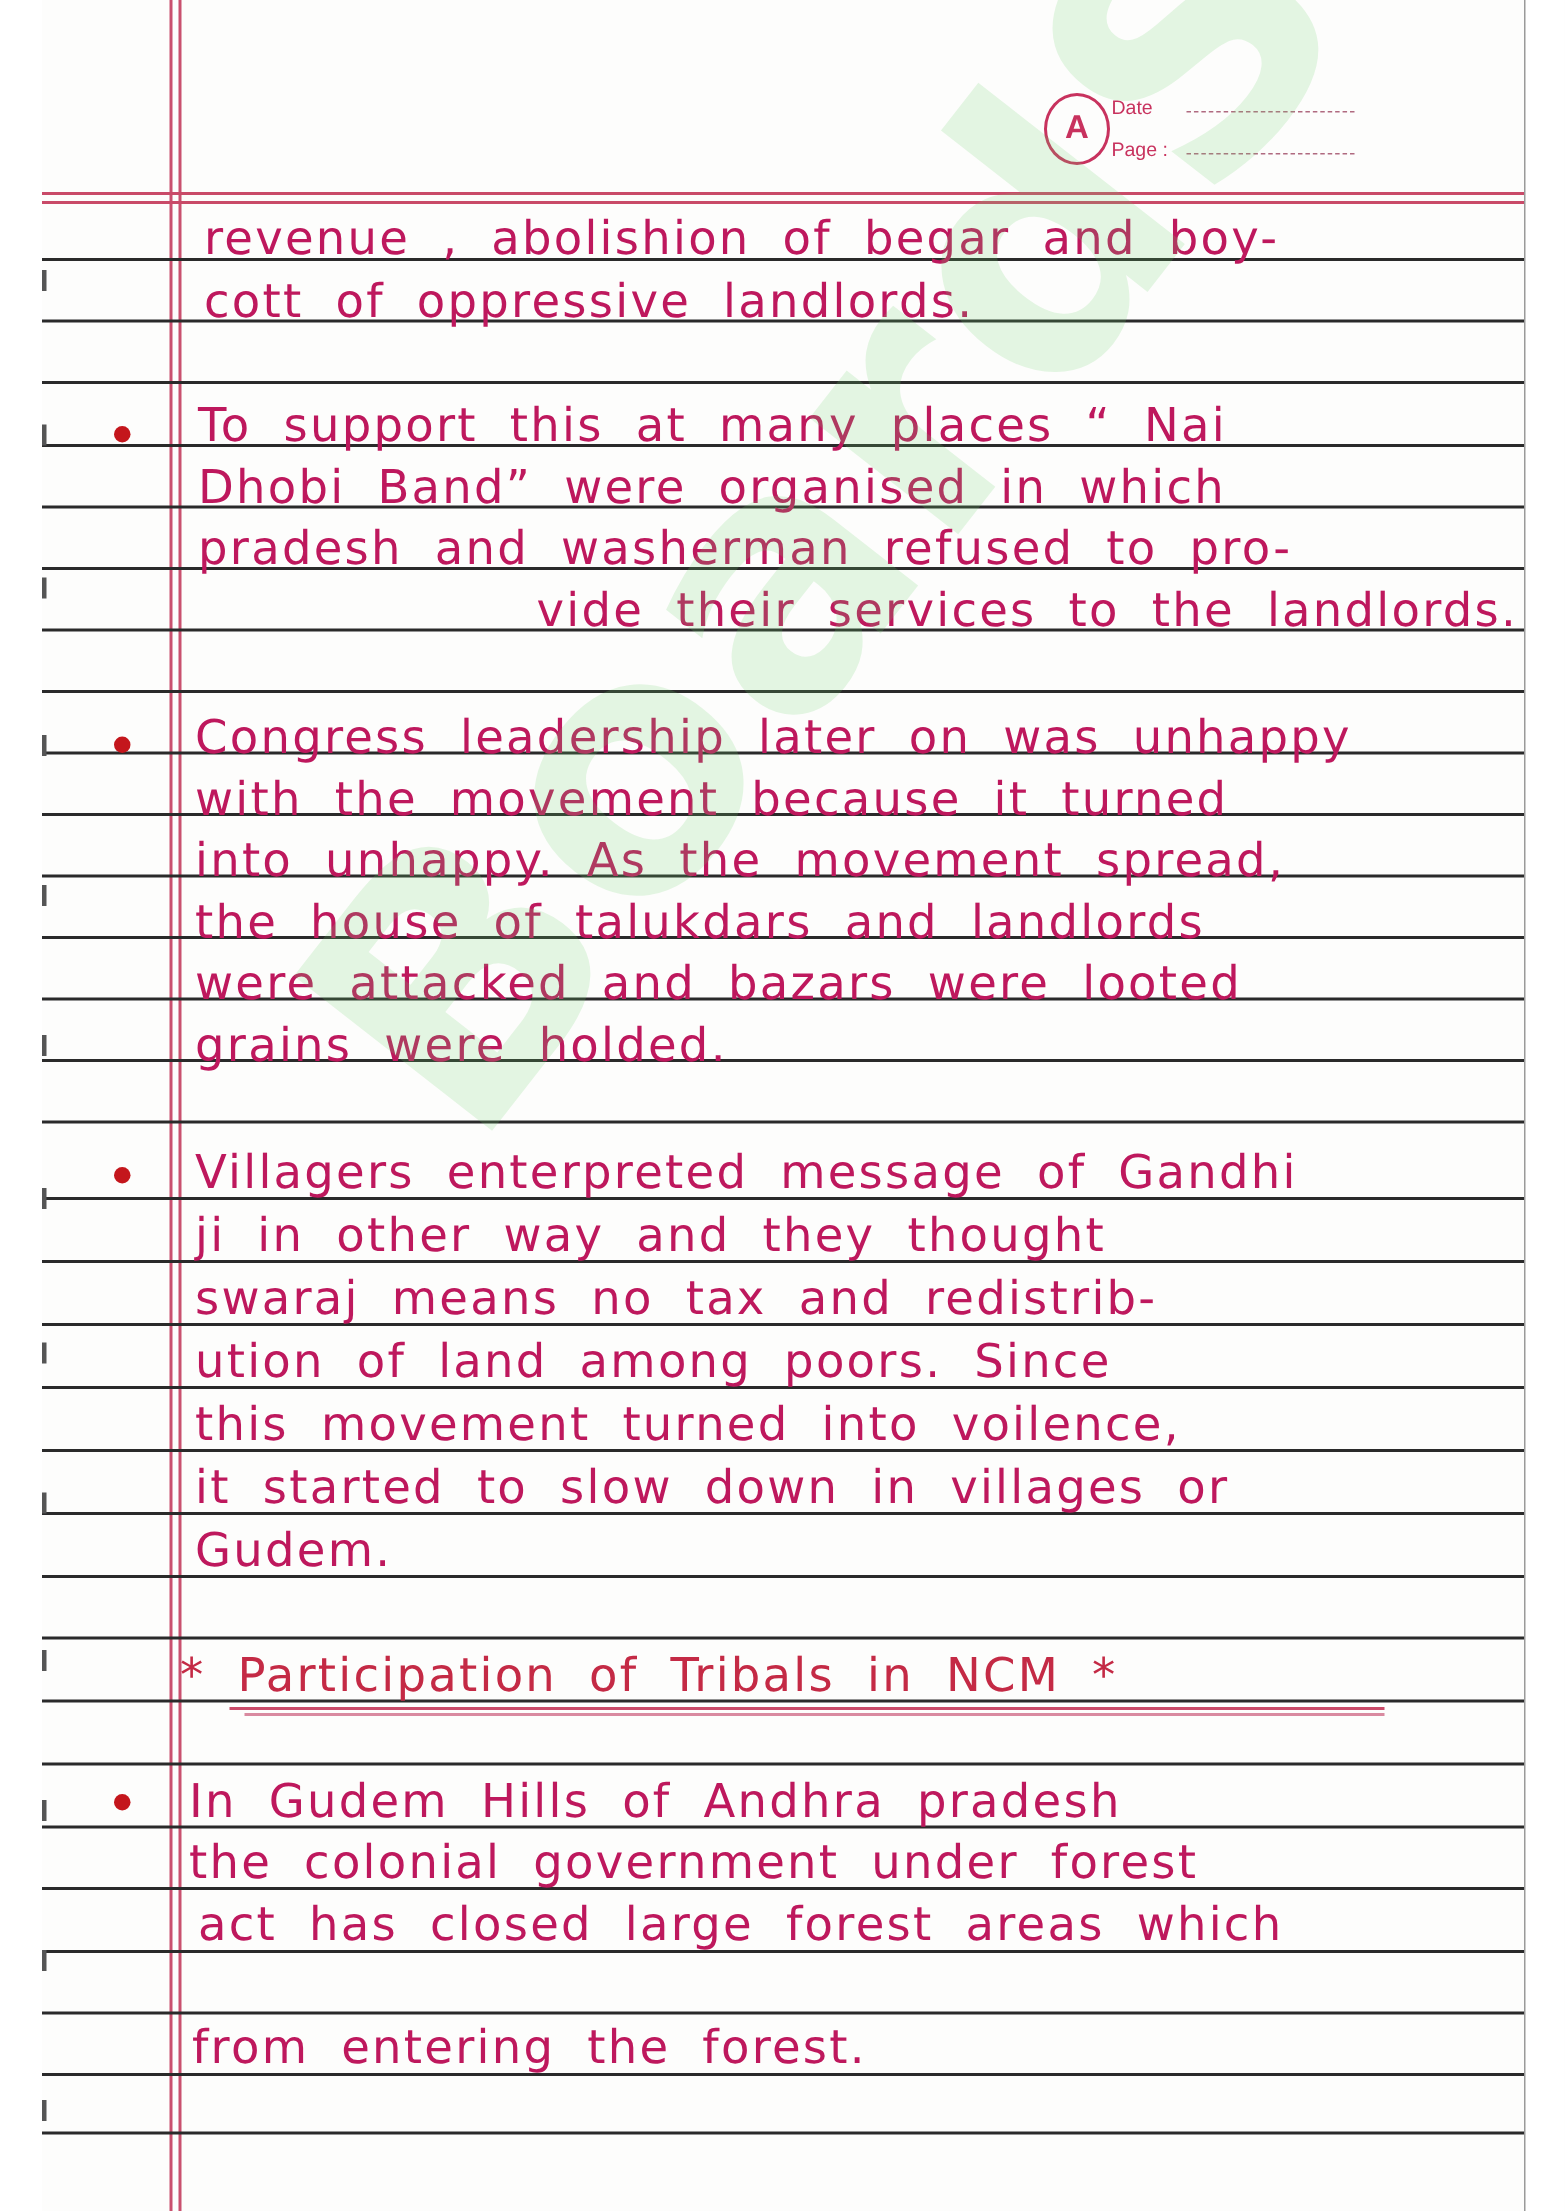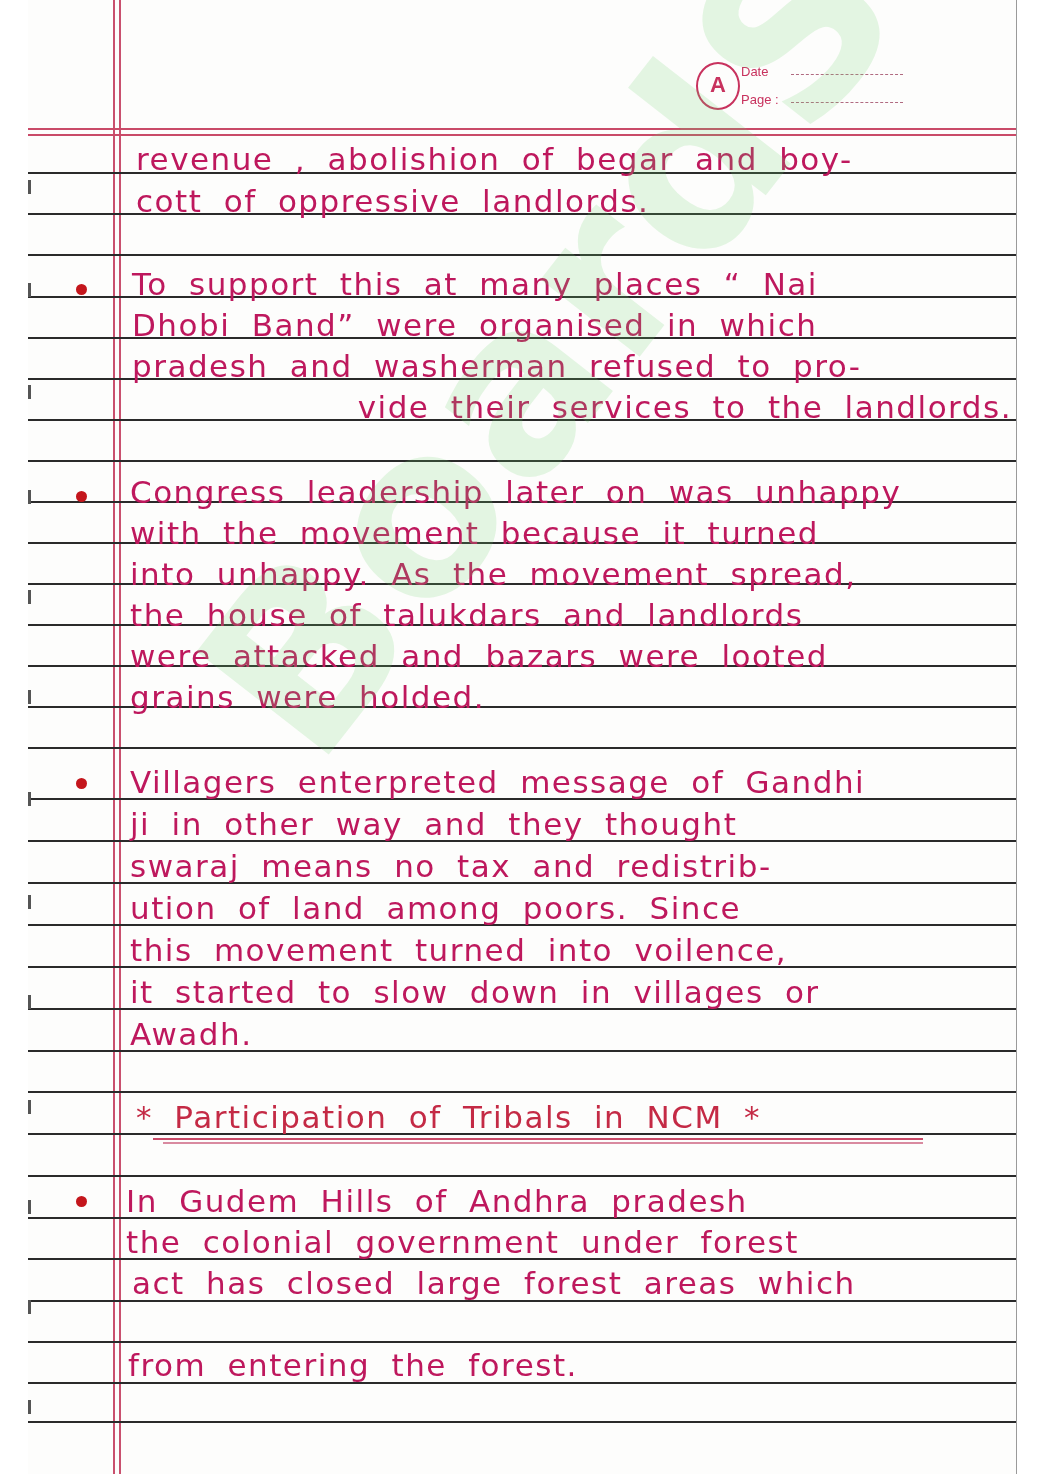--- a/index.html
+++ b/index.html
@@ -35,21 +35,21 @@
   .stamp-label { position: absolute; left: 45px; font-size: 13px; }
   .stamp-line {
     position: absolute; left: 95px; width: 112px; border-bottom: 1px dashed #b06a80;
   }
   .text-line {
     position: absolute; left: 100px; width: 880px; height: 40px;
     font-family: "DejaVu Sans", sans-serif;
     font-size: 31px; letter-spacing: 1.5px; word-spacing: 10px;
     color: #be185d; white-space: nowrap; line-height: 40px;
   }
-  .heading-line { color: #c42a45; padding-left: 16px; }
+  .heading-line { color: #c42a45; }
   .heading-underline {
     position: absolute; left: 125px; width: 770px; height: 2px; background: #c94a68;
   }
   .bullet {
     position: absolute; left: 48px; width: 11px; height: 11px;
     border-radius: 50%; background: #c4161c;
   }
   .watermark {
     position: absolute; left: 120px; top: 640px;
     font-family: "DejaVu Sans", sans-serif; font-size: 230px; font-weight: bold;
@@ -143,21 +143,21 @@
   <div class="text-line" style="top:677px; left:102px;">grains were holded.</div>
   <div class="text-line" style="top:636px; left:102px;">were attacked and bazars were looted</div>
 
   <div class="bullet" style="top:778px;"></div>
   <div class="text-line" style="top:762px; left:102px;">Villagers enterpreted message of Gandhi</div>
   <div class="text-line" style="top:804px; left:102px;">ji in other way and they thought</div>
   <div class="text-line" style="top:846px; left:102px;">swaraj means no tax and redistrib-</div>
   <div class="text-line" style="top:888px; left:102px;">ution of land among poors. Since</div>
   <div class="text-line" style="top:930px; left:102px;">this movement turned into voilence,</div>
   <div class="text-line" style="top:972px; left:102px;">it started to slow down in villages or</div>
-  <div class="text-line" style="top:1014px; left:102px;">Awadh.</div>
+  <div class="text-line" style="top:1014px; left:102px;">Gudem.</div>
 
   <div class="text-line heading-line" style="top:1097px; left:92px;">* Participation of Tribals in NCM *</div>
   <div class="heading-underline" style="top:1138px;"></div>
   <div class="heading-underline" style="top:1142px; left:135px; width:760px; background:#d98aa0;"></div>
 
   <div class="bullet" style="top:1196px;"></div>
   <div class="text-line" style="top:1181px; left:98px;">In Gudem Hills of Andhra pradesh</div>
   <div class="text-line" style="top:1222px; left:98px;">the colonial government under forest</div>
   <div class="text-line" style="top:1263px; left:104px;">act has closed large forest areas which</div>
   <div class="text-line" style="top:1345px; left:100px;">from entering the forest.</div>

